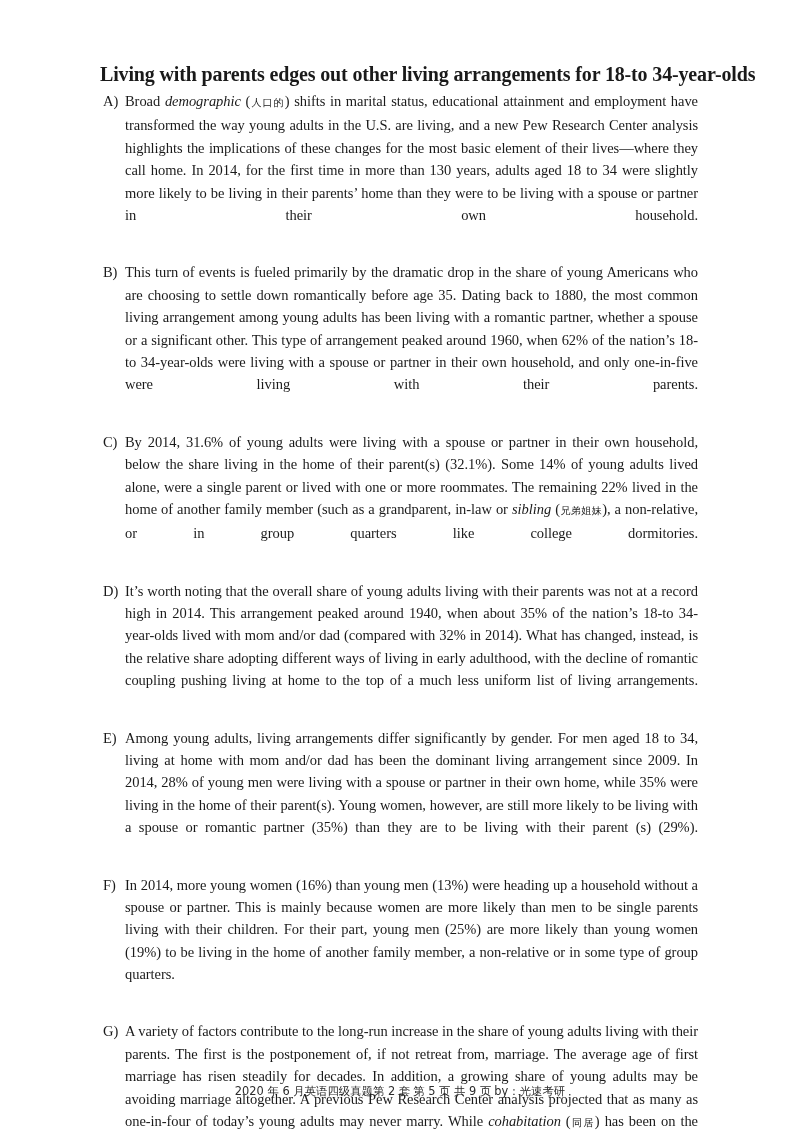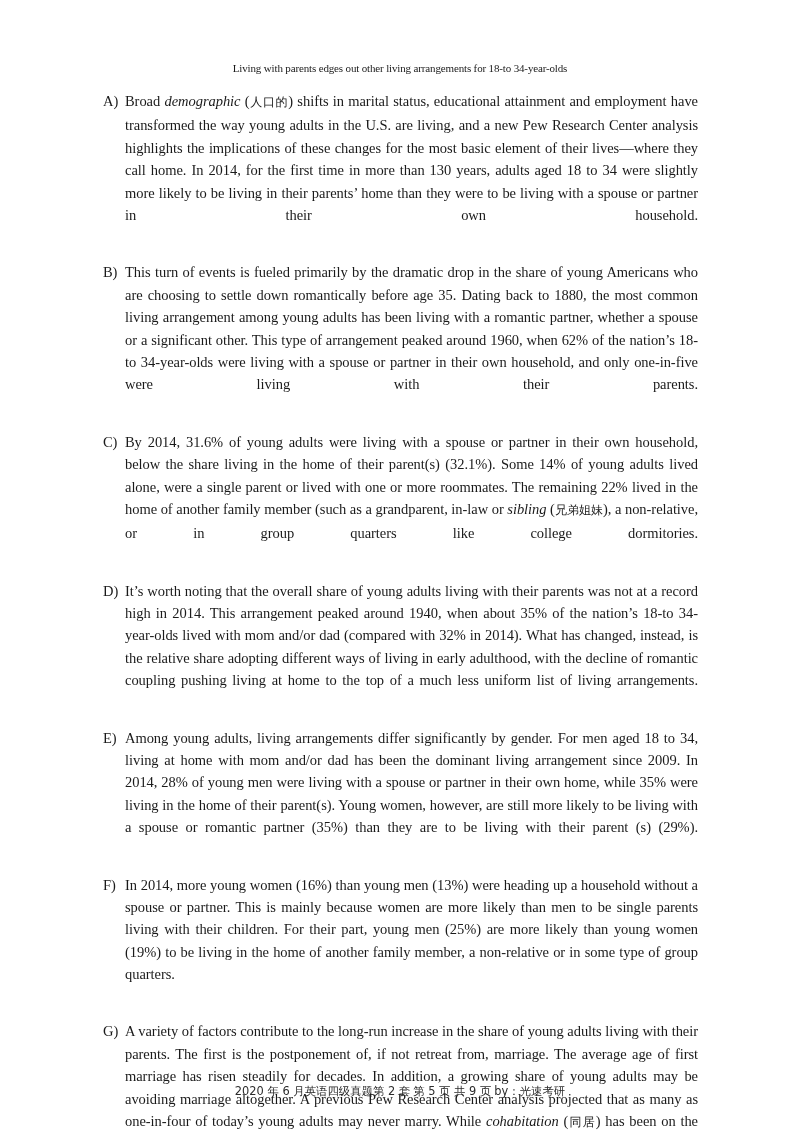--- a/index.html
+++ b/index.html
@@ -21,22 +21,22 @@
     width: 800px;
     height: 1132px;
     background: #ffffff;
   }
   .doc-title {
     position: absolute;
     left: 100px;
     top: 62px;
     width: 600px;
     text-align: center;
-    font-weight: normal;
-    font-size: 11px;
+    font-weight: bold;
+    font-size: 20px;
     letter-spacing: -0.15px;
     line-height: 1.25;
     white-space: nowrap;
   }
   .content {
     position: absolute;
     left: 103px;
     top: 90px;
     width: 595px;
   }
@@ -59,22 +59,22 @@
     line-height: 22.4px;
   }
   .para .body { display: block; }
   .para .body::after {
     content: "";
     display: inline-block;
     width: 100%;
   }
   i { }
   .cn {
-    font-family: Liberation Mono, monospace;
-    font-size: 12px;
+    font-family: Liberation Sans, sans-serif;
+    font-size: 10px;
     font-style: normal;
   }
   .footer {
     position: absolute;
     left: 100px;
     top: 1084px;
     width: 600px;
     text-align: center;
     font-size: 11.6px;
     color: #2b2b2b;

